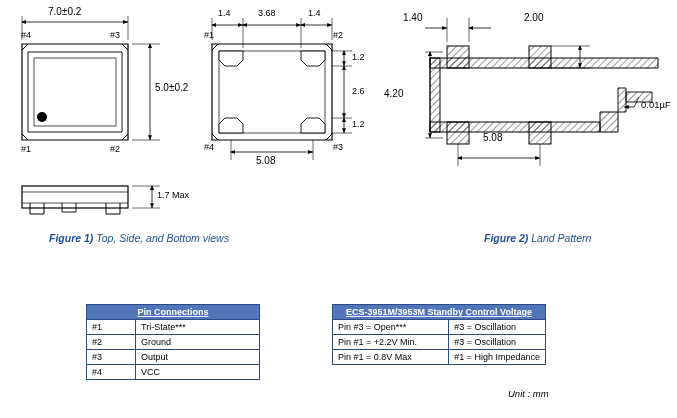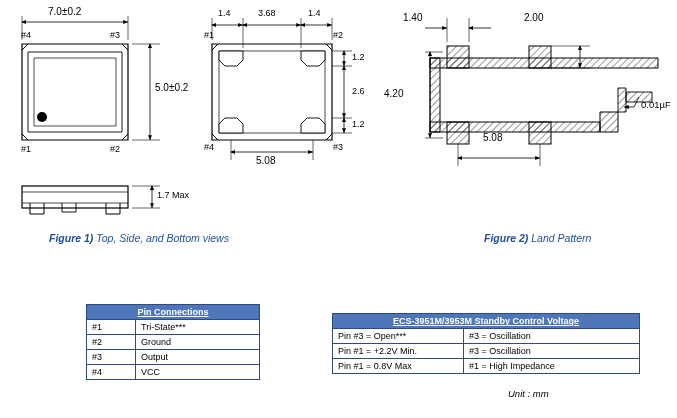--- a/index.html
+++ b/index.html
@@ -248,21 +248,21 @@
         <td>#3</td>
         <td>Output</td>
       </tr>
       <tr>
         <td>#4</td>
         <td>VCC</td>
       </tr>
     </tbody>
   </table>
 
-  <table class="tbl" style="left:332px; top:313px; width:308px;">
+  <table class="tbl" style="left:332px; top:304px; width:214px;">
     <thead>
       <tr>
         <th colspan="2">ECS-3951M/3953M Standby Control Voltage</th>
       </tr>
     </thead>
     <tbody>
       <tr>
         <td style="width:120px">Pin #3 = Open***</td>
         <td>#3 = Oscillation</td>
       </tr>

